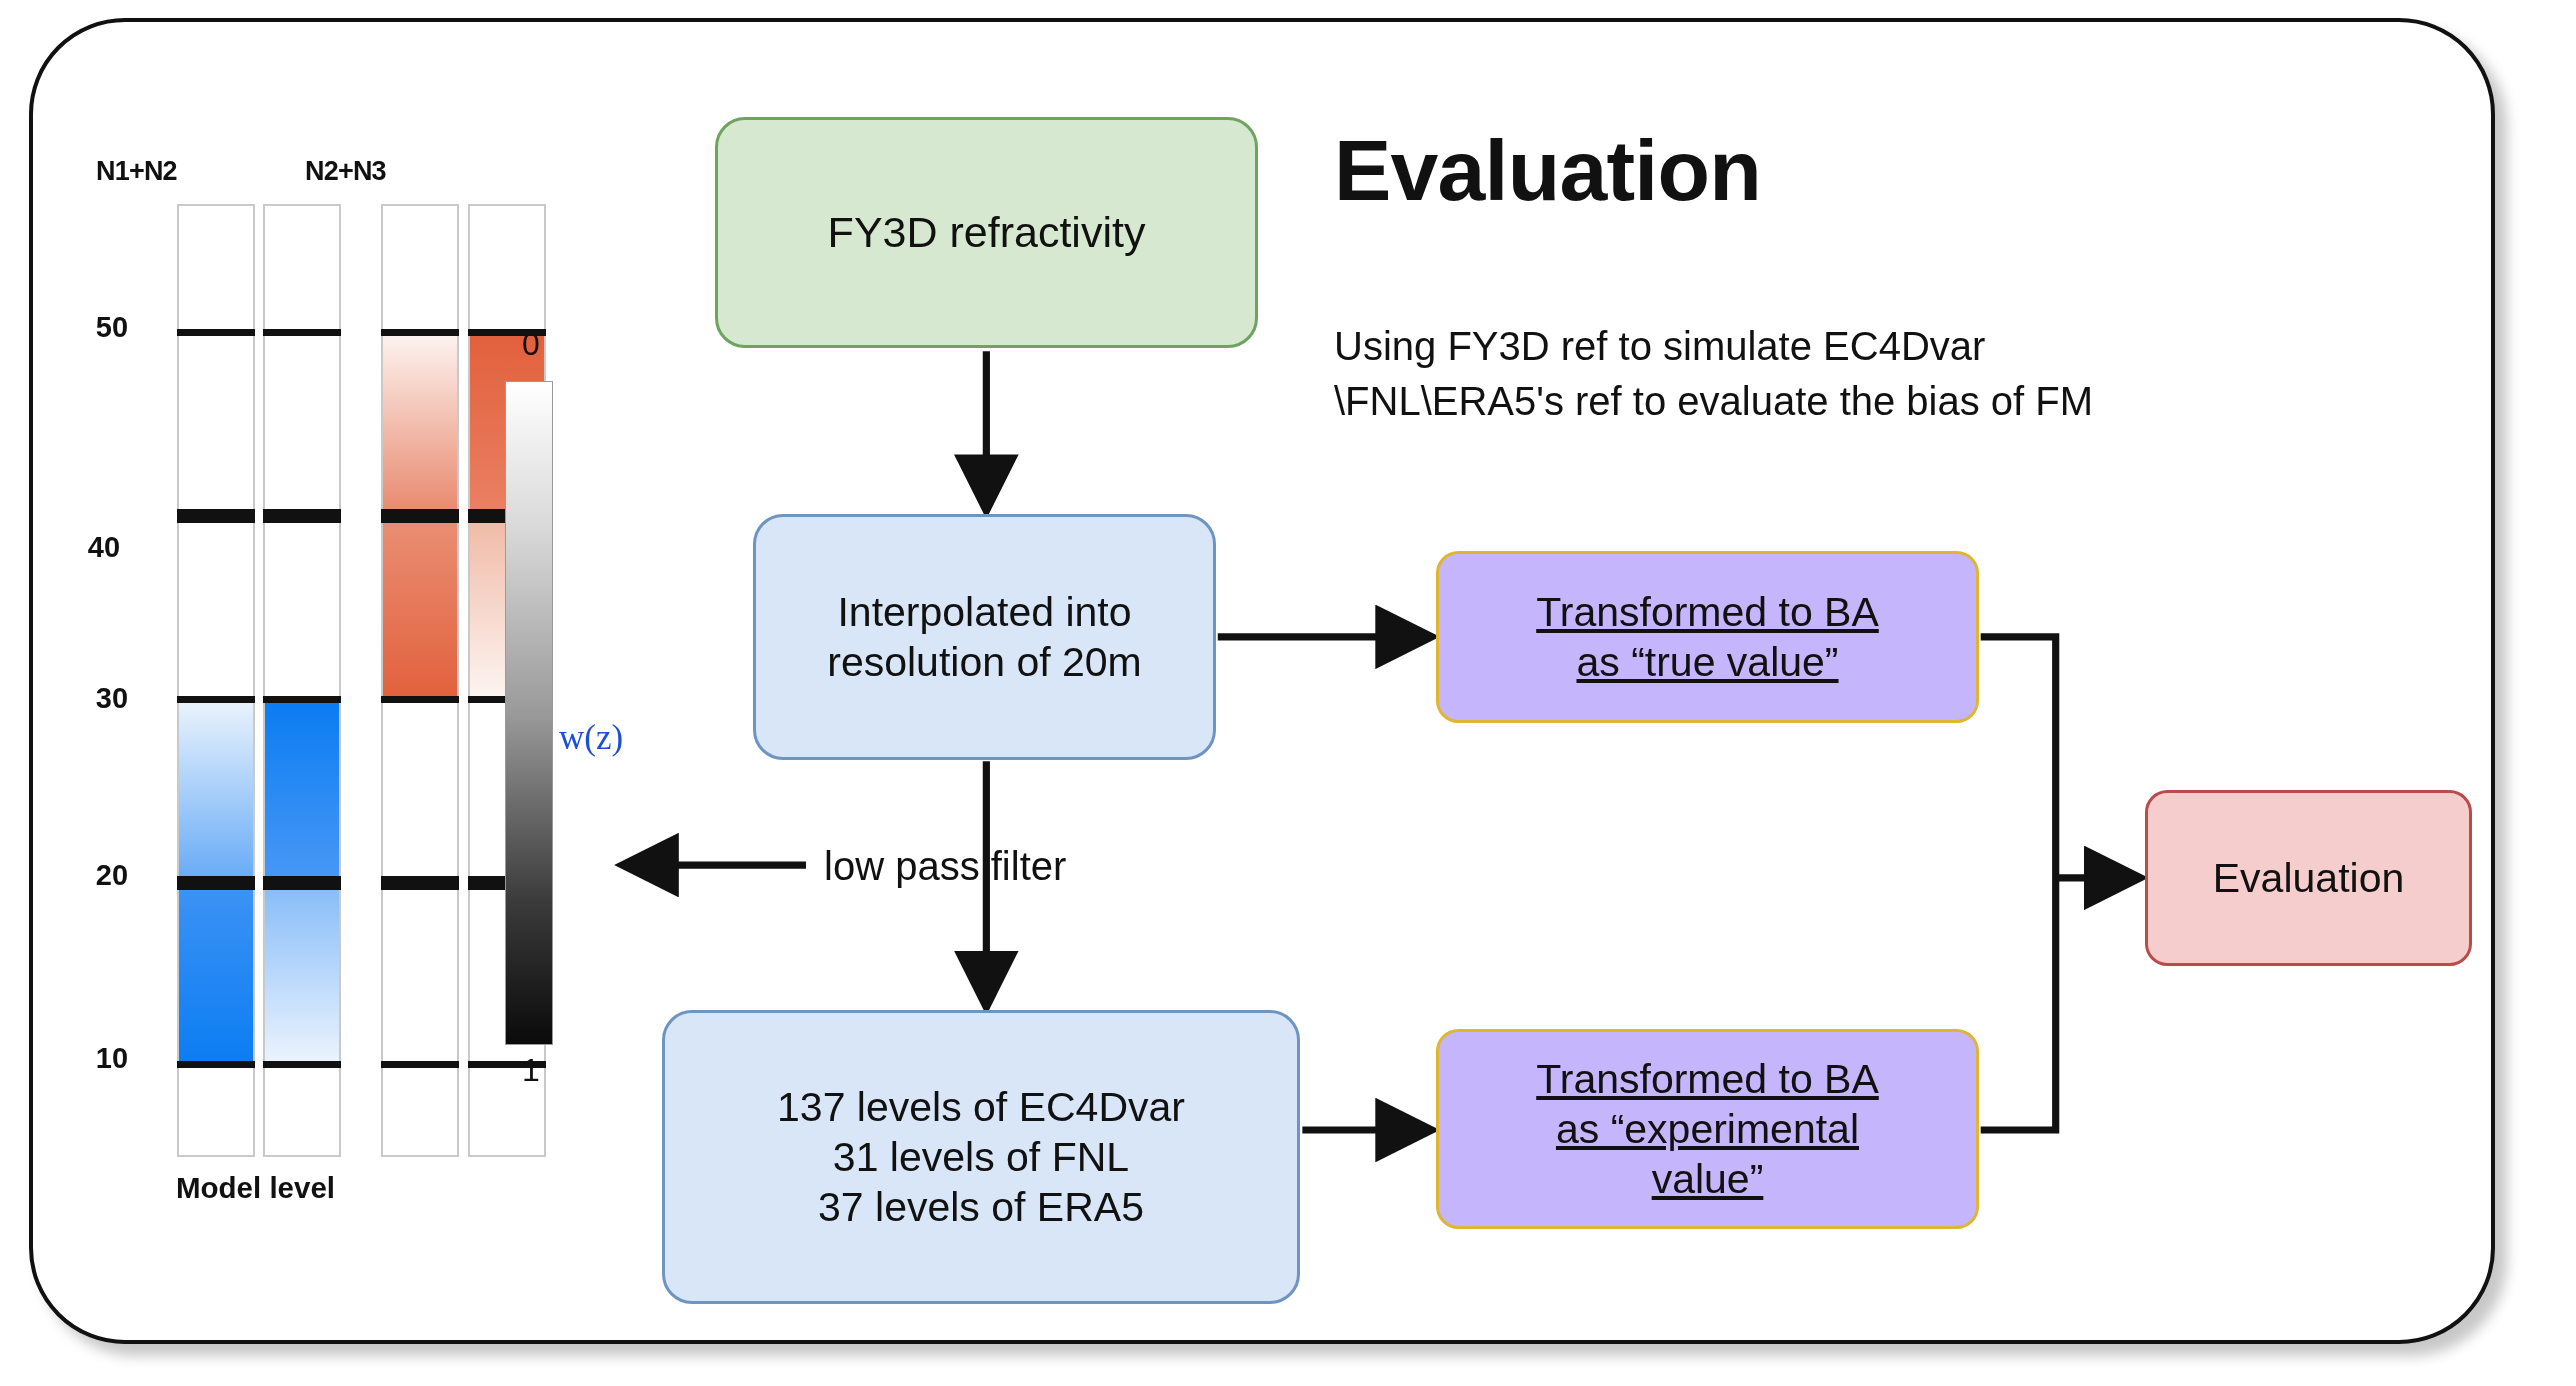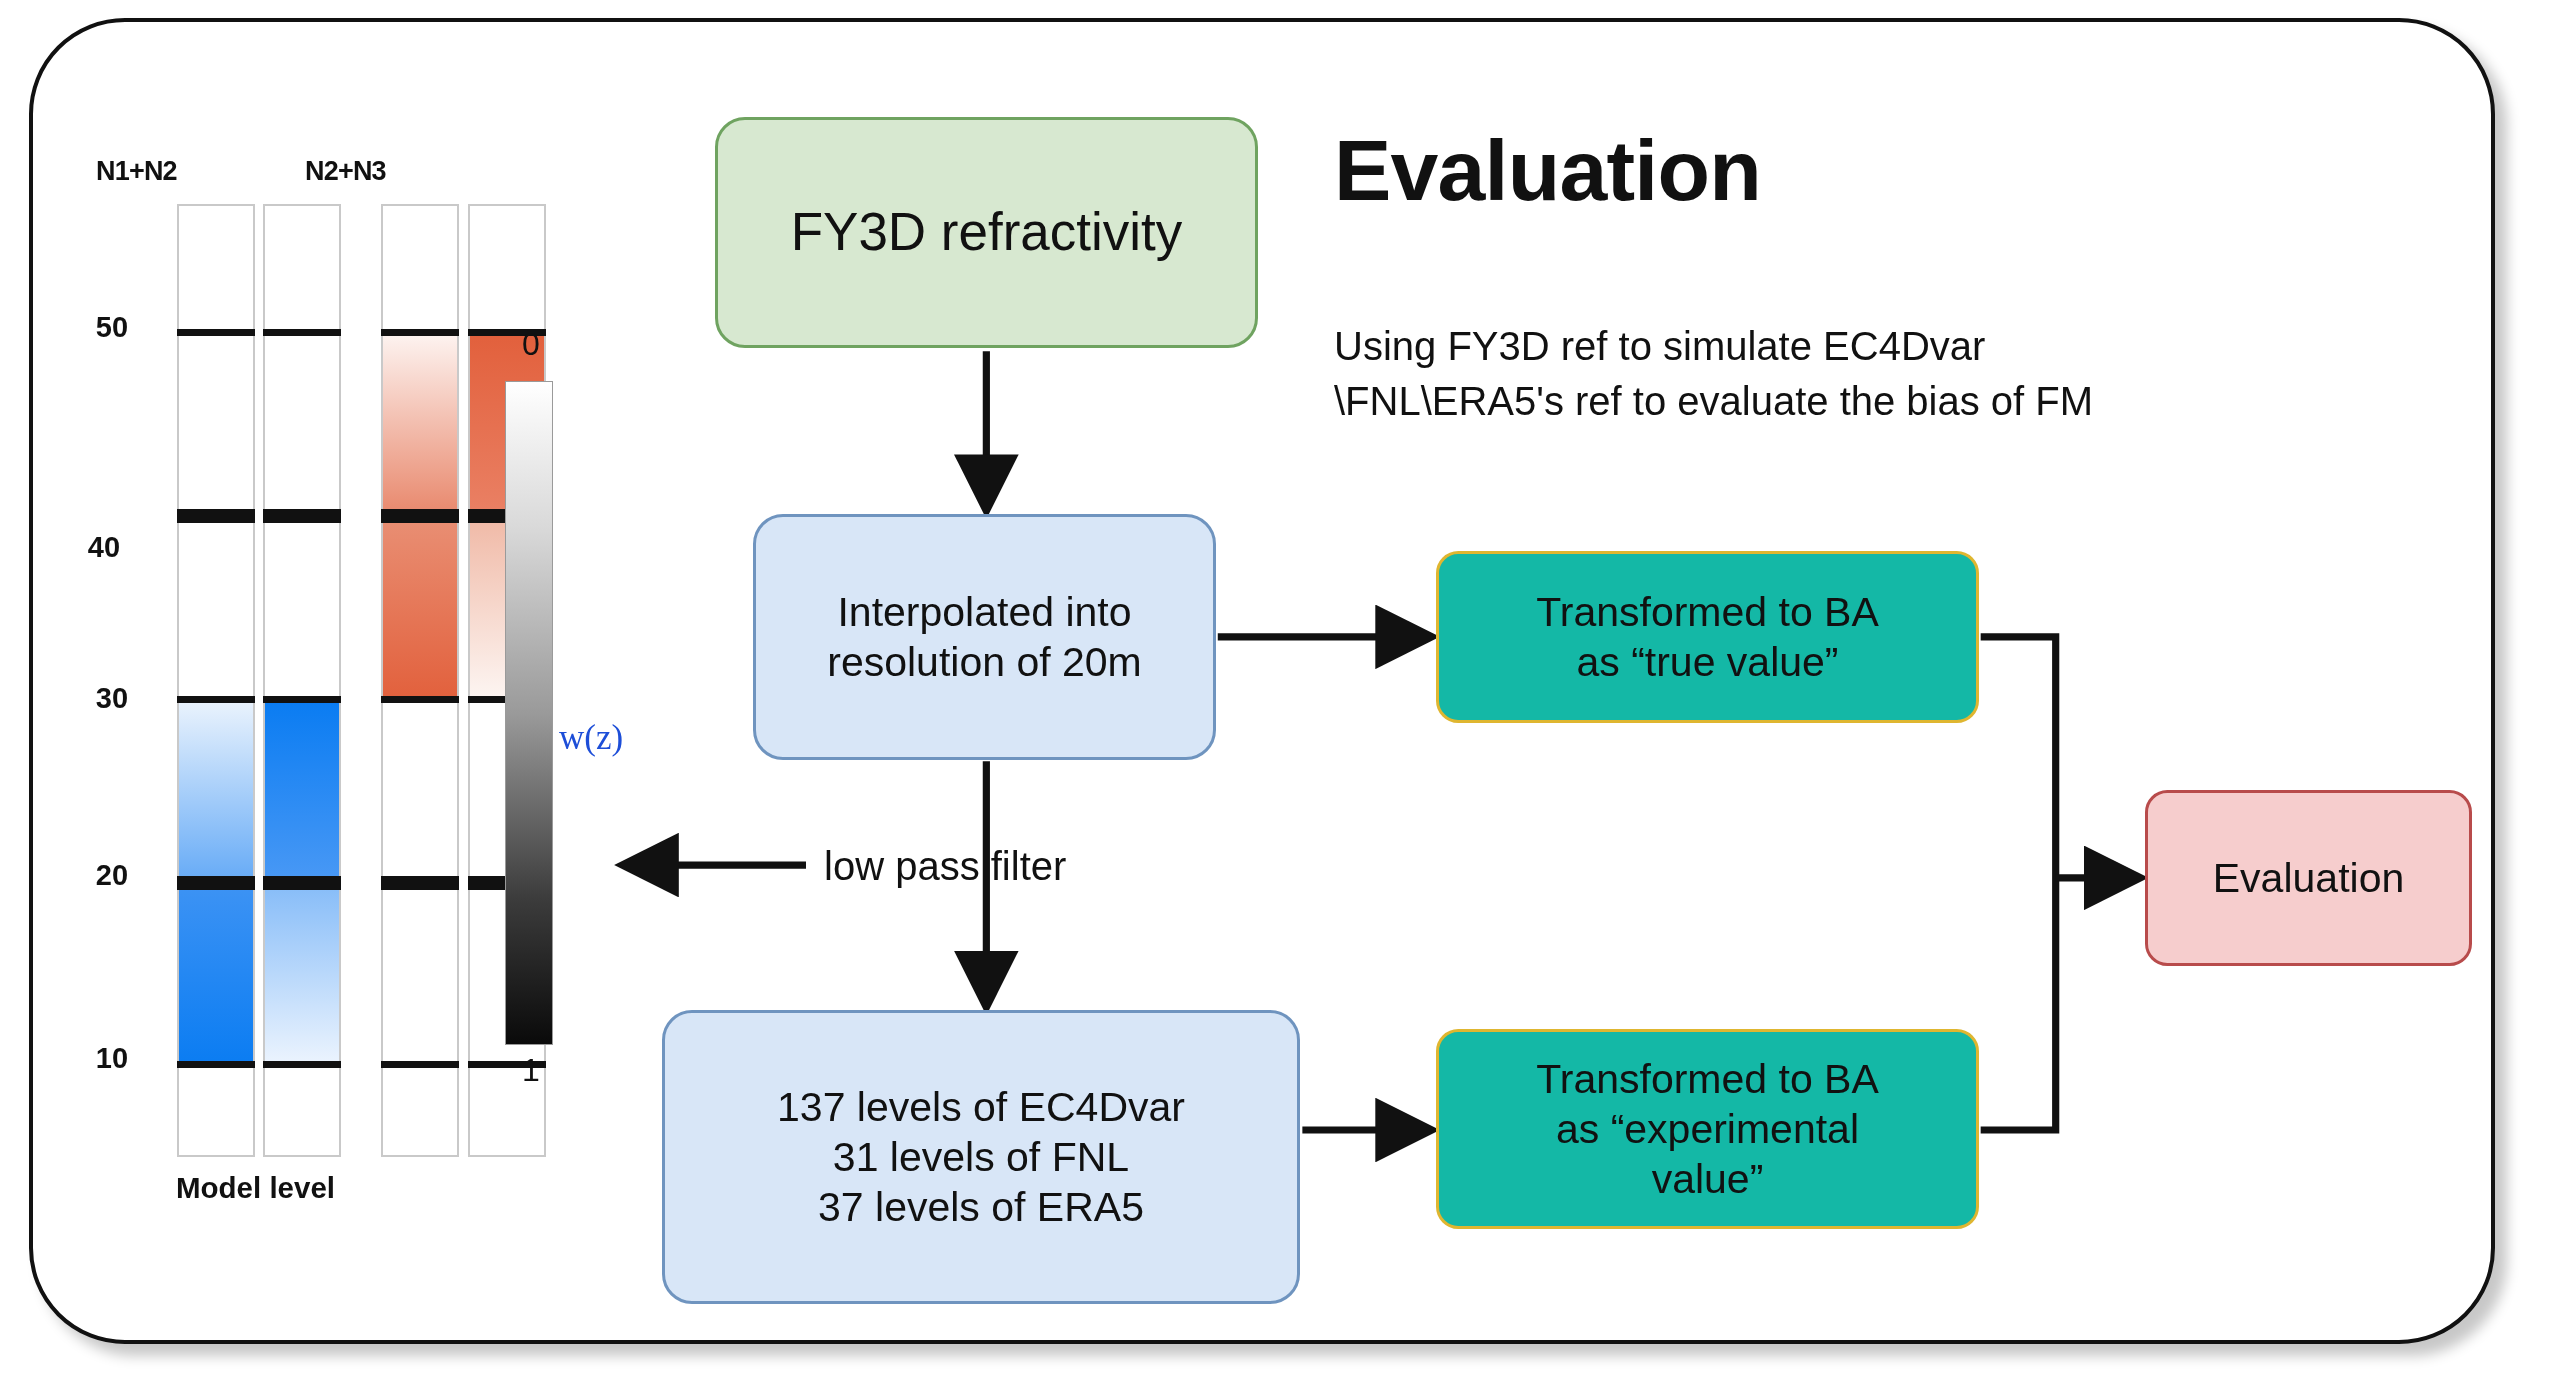--- a/index.html
+++ b/index.html
@@ -61,24 +61,24 @@
 
   
   .box{
     position:absolute; box-sizing:border-box;
     display:flex; align-items:center; justify-content:center;
     text-align:center; color:#111; line-height:1.22;
     white-space:pre-line;
   }
   .box.green {background:#d7e8d0; border:3.2px solid #6fa360; border-radius:30px;}
   .box.blue  {background:#d8e6f7; border:3.2px solid #6f94bf; border-radius:30px;}
-  .box.yellow{background:#14b8a6; border:3.2px solid #dfb630; border-radius:22.3px;}
+  .box.yellow{background:#c4b5fd; border:3.2px solid #dfb630; border-radius:22.3px;text-decoration:underline;}
   .box.pink  {background:#f6cdcd; border:3.2px solid #b84b4b; border-radius:22.3px;}
 
-  #boxGreen {left:715px;  top:117px;  width:543px; height:231px; font-size:53px;}
+  #boxGreen {left:715px;  top:117px;  width:543px; height:231px; font-size:43px;}
   #boxInterp{left:753px;  top:514px;  width:463px; height:246px; font-size:41px;}
   #boxLevels{left:662px;  top:1010px; width:638px; height:294px; font-size:41px;}
   #boxTrue  {left:1436px; top:551px;  width:543px; height:172px; font-size:41px;}
   #boxExp   {left:1436px; top:1029px; width:543px; height:200px; font-size:41px;}
   #boxEval  {left:2145px; top:790px;  width:327px; height:176px; font-size:41px;}
 
   
   #title{position:absolute;left:1334px;top:121px;font-size:86px;font-weight:bold;
          color:#111;letter-spacing:-0.8px;}
   #subtitle{position:absolute;left:1334px;top:319px;font-size:40px;color:#111;

